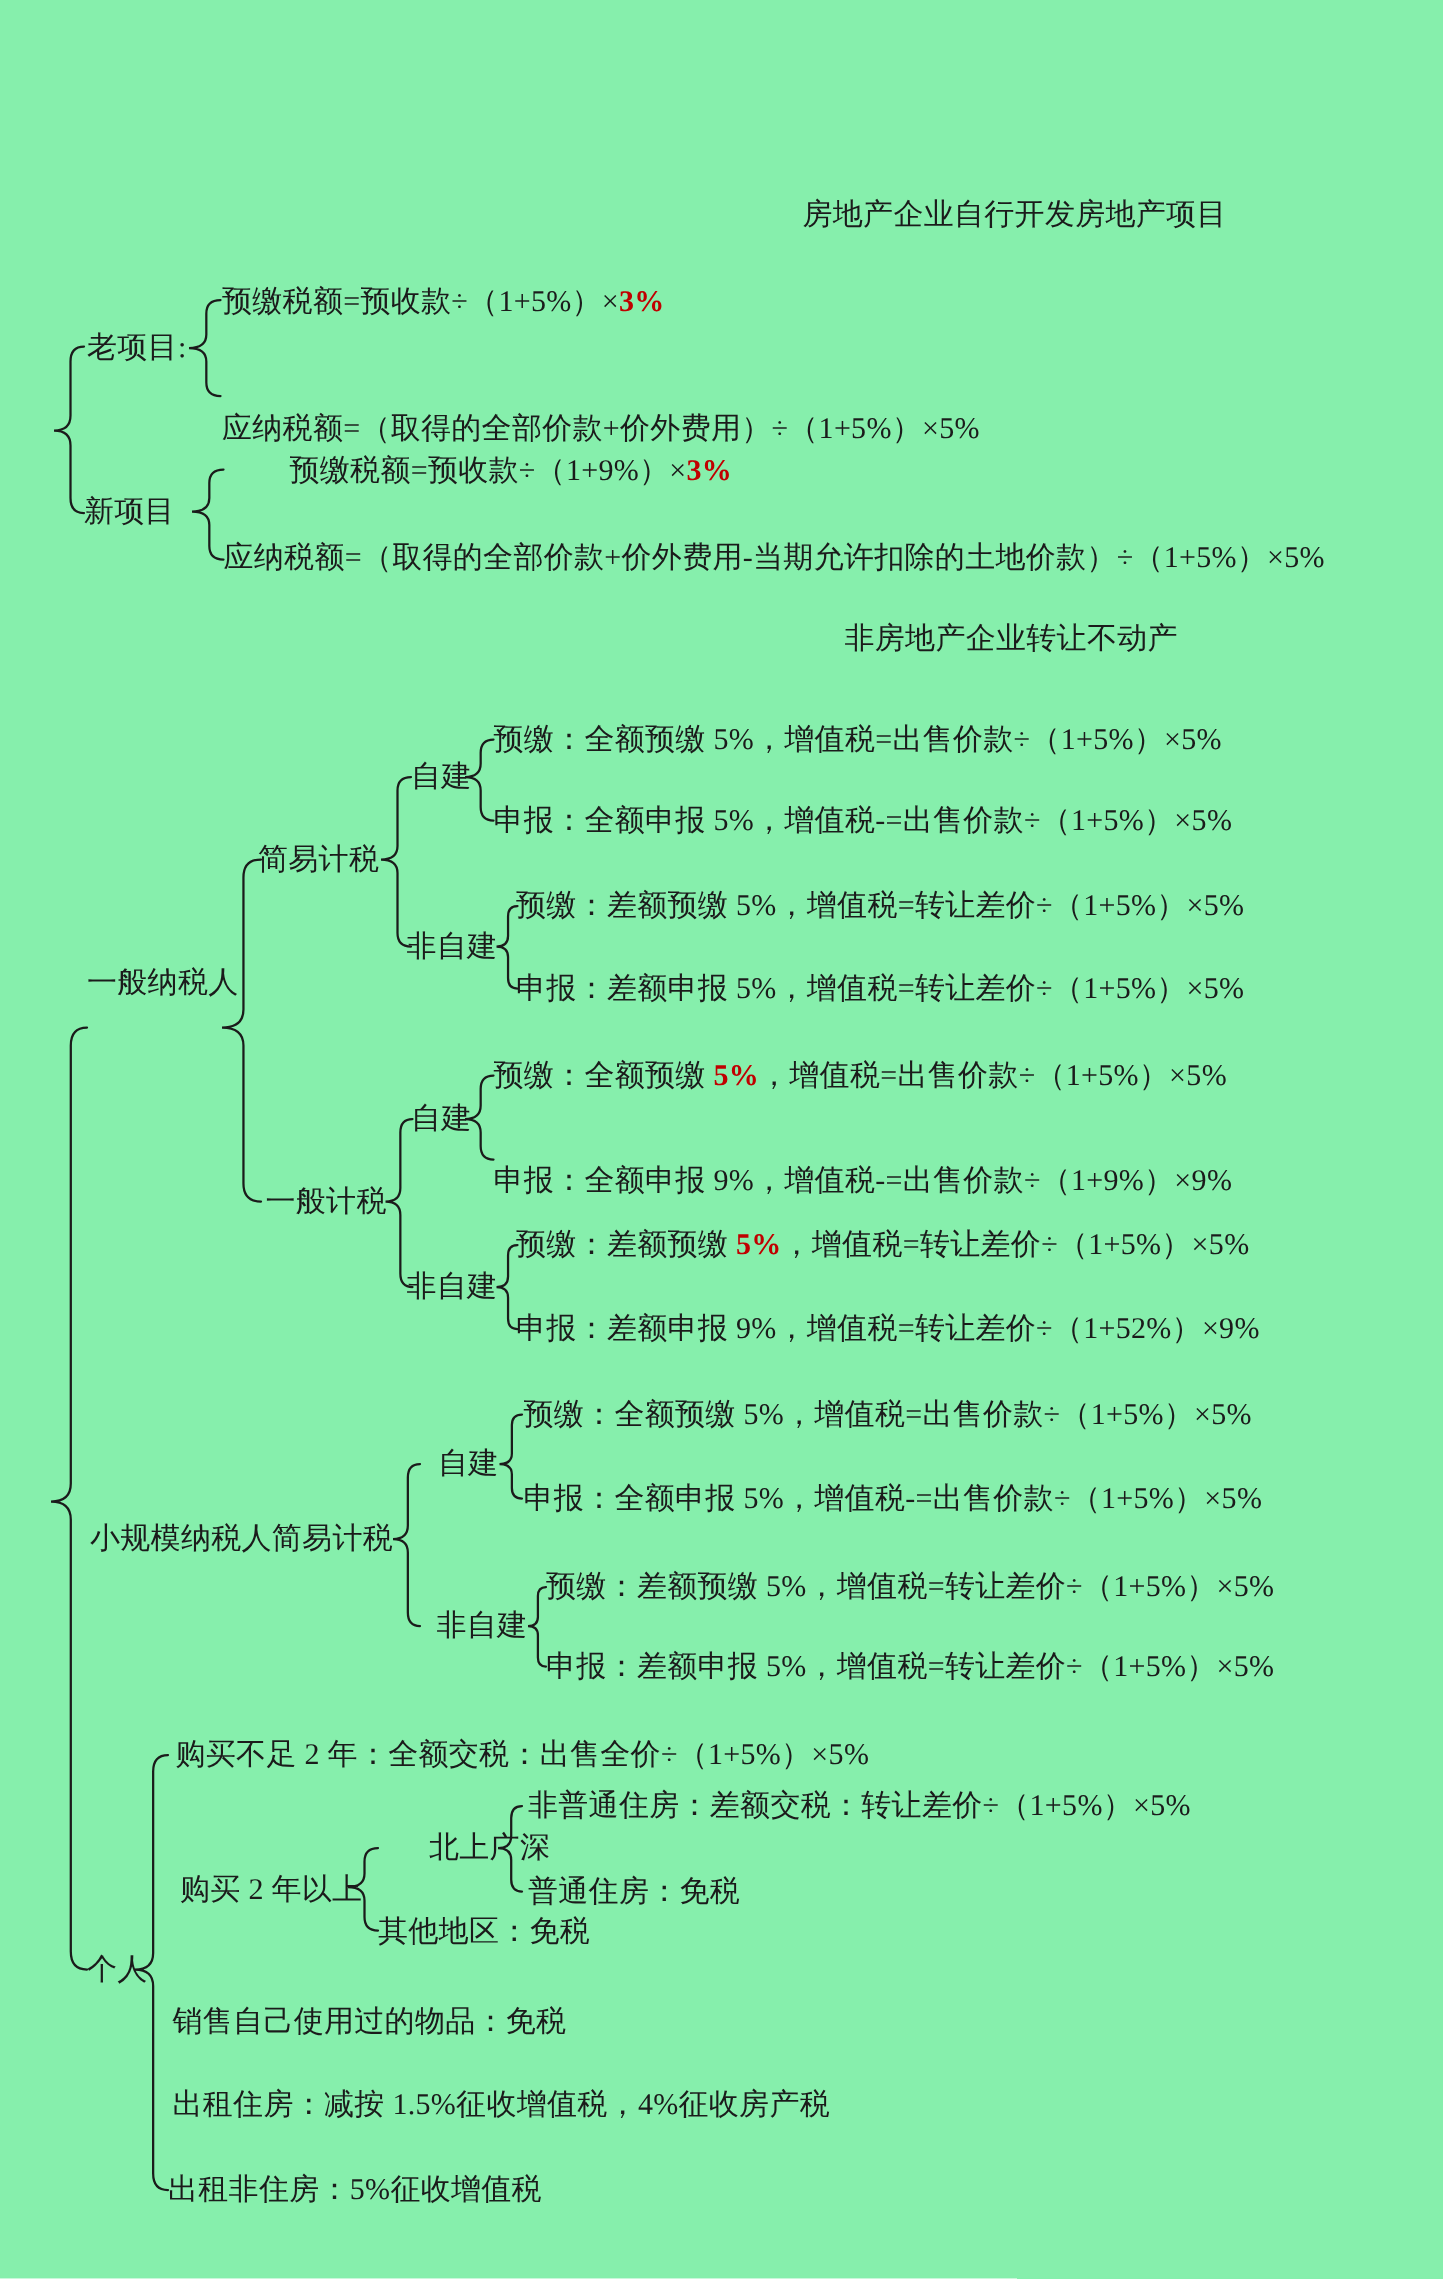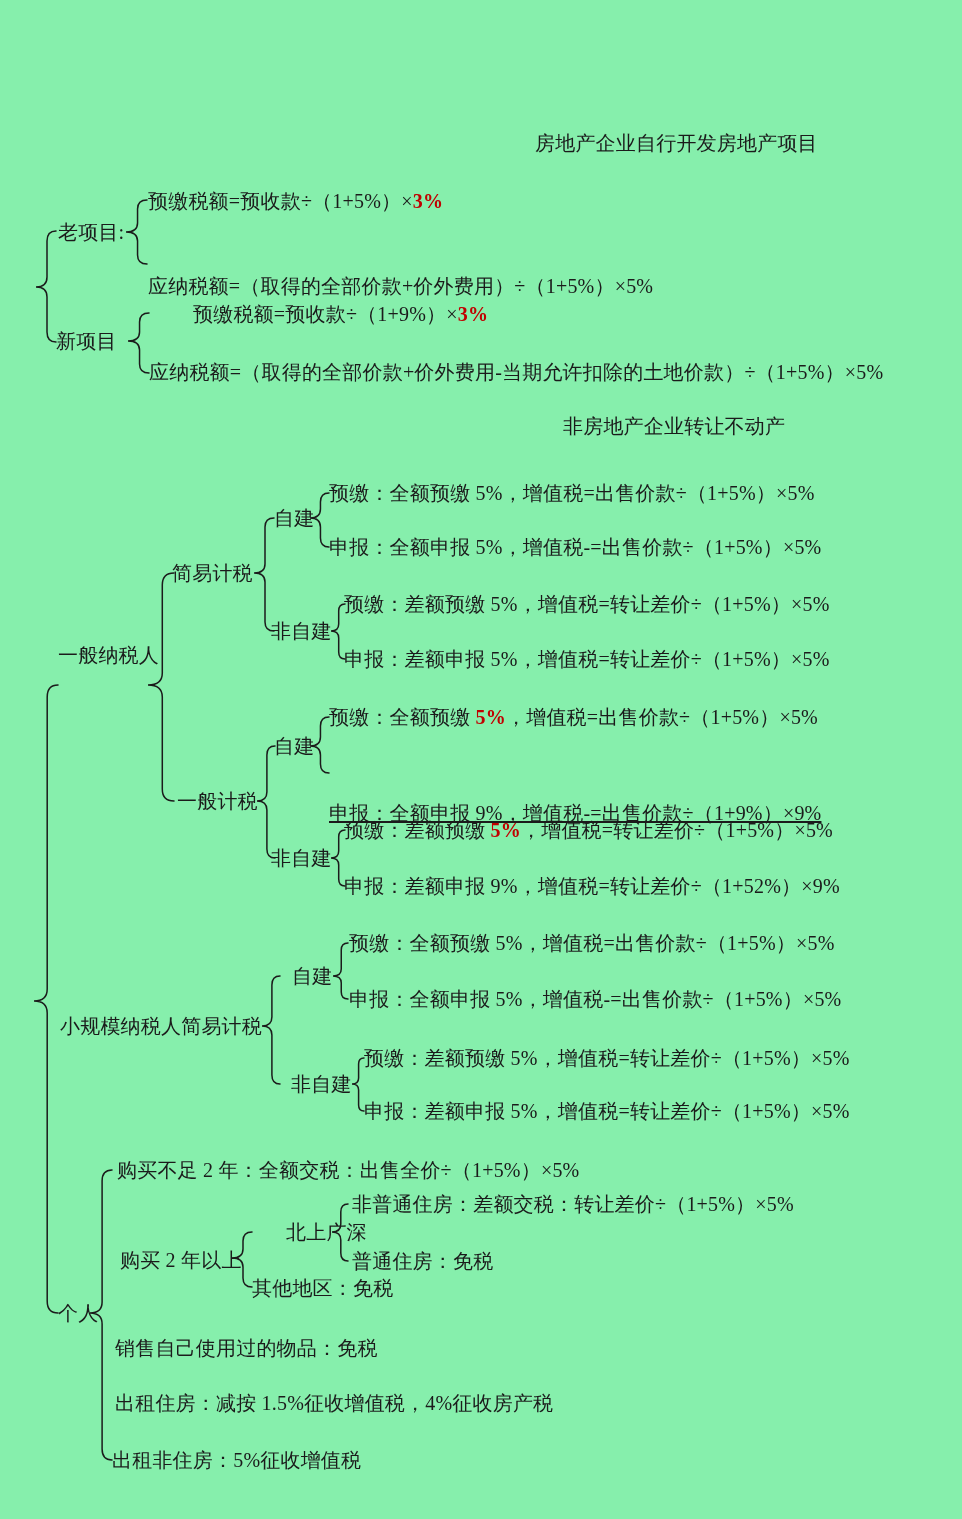--- a/index.html
+++ b/index.html
@@ -58,21 +58,21 @@
       <div class="node" style="left: 172px; top: 562px;">简易计税</div>
       <div class="node" style="left: 274px; top: 507px;">自建</div>
       <div class="node" style="left: 329px; top: 482px;">预缴：全额预缴 5%，增值税=出售价款÷（1+5%）×5%</div>
       <div class="node" style="left: 329px; top: 536px;">申报：全额申报 5%，增值税-=出售价款÷（1+5%）×5%</div>
       <div class="node" style="left: 271px; top: 620px;">非自建</div>
       <div class="node" style="left: 344px; top: 593px;">预缴：差额预缴 5%，增值税=转让差价÷（1+5%）×5%</div>
       <div class="node" style="left: 344px; top: 648px;">申报：差额申报 5%，增值税=转让差价÷（1+5%）×5%</div>
       <div class="node" style="left: 177px; top: 790px;">一般计税</div>
       <div class="node" style="left: 274px; top: 735px;">自建</div>
       <div class="node" style="left: 329px; top: 706px;">预缴：全额预缴 <span class="hl" style="color: rgb(192, 0, 0);">5%</span>，增值税=出售价款÷（1+5%）×5%</div>
-      <div class="node" style="left: 329px; top: 802px; text-decoration: underline;">申报：全额申报 9%，增值税-=出售价款÷（1+9%）×9%</div>
+      <div class="node" style="left: 329px; top: 776px;">申报：全额申报 9%，增值税-=出售价款÷（1+9%）×9%</div>
       <div class="node" style="left: 271px; top: 847px;">非自建</div>
       <div class="node" style="left: 344px; top: 819px;">预缴：差额预缴 <span class="hl" style="color: rgb(192, 0, 0);">5%</span>，增值税=转让差价÷（1+5%）×5%</div>
       <div class="node" style="left: 344px; top: 875px;">申报：差额申报 9%，增值税=转让差价÷（1+52%）×9%</div>
       <div class="node" style="left: 60px; top: 1015px;">小规模纳税人简易计税</div>
       <div class="node" style="left: 292px; top: 965px;">自建</div>
       <div class="node" style="left: 349px; top: 932px;">预缴：全额预缴 5%，增值税=出售价款÷（1+5%）×5%</div>
       <div class="node" style="left: 349px; top: 988px;">申报：全额申报 5%，增值税-=出售价款÷（1+5%）×5%</div>
       <div class="node" style="left: 291px; top: 1073px;">非自建</div>
       <div class="node" style="left: 364px; top: 1047px;">预缴：差额预缴 5%，增值税=转让差价÷（1+5%）×5%</div>
       <div class="node" style="left: 364px; top: 1100px;">申报：差额申报 5%，增值税=转让差价÷（1+5%）×5%</div>

